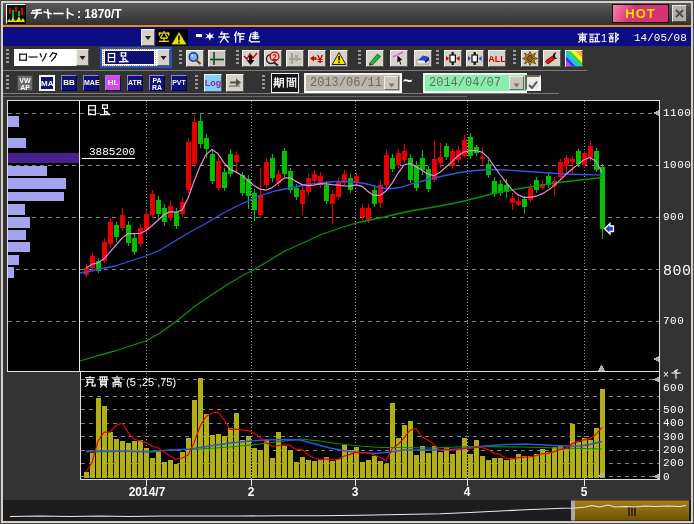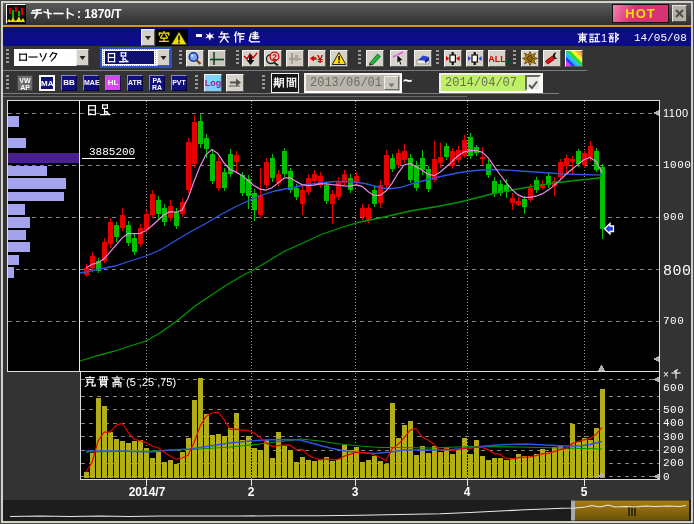--- a/index.html
+++ b/index.html
@@ -380,27 +380,27 @@
         <line x1="5.8" y1="1.2" x2="5.8" y2="3.6"></line>
         <line x1="5.8" y1="3.6" x2="8.8" y2="3.6"></line>
         <line x1="3.6" y1="4.8" x2="6.6" y2="4.8"></line>
         <line x1="3.6" y1="4.8" x2="3.6" y2="8.4"></line>
         <line x1="6.6" y1="4.8" x2="6.6" y2="8.4"></line>
         <line x1="3.6" y1="6.6" x2="6.6" y2="6.6"></line>
         <line x1="3.6" y1="8.4" x2="6.6" y2="8.4"></line>
       </g>
     </svg>
     <div class="abs" style="left:304px;top:73px;width:98px;height:20px;background:#b9b5ad;border:2px solid #f0efec;border-right-color:#fff;border-bottom-color:#fff">
-      <div style="position:absolute;left:4px;top:1px;font-size:12px;color:#6e6a62;font-family:'Liberation Mono',monospace">2013/06/01</div>
+      <div style="position:absolute;left:4px;top:1px;font-size:12px;color:#6e6a62;font-family:'Liberation Mono',monospace">2013/06/11</div>
       <div style="position:absolute;right:1px;top:1px;width:15px;height:14px;background:#cac6be;border-top:1px solid #eeece8;border-left:1px solid #eeece8;border-right:1px solid #6c6862;border-bottom:1px solid #6c6862"><svg width="13" height="12">
           <path d="M 3.5 4.5 L 9.5 4.5 L 6.5 8.5 Z" fill="#777"></path>
         </svg></div>
     </div>
     <div class="abs" style="left:403px;top:72px;width:14px;height:18px;color:#fff;font-size:16px;font-weight:bold">~</div>
-    <div class="abs" style="left:439px;top:73px;width:104px;height:20px;background:#bef264;border:2px solid #f0efec;border-right-color:#fff;border-bottom-color:#fff">
+    <div class="abs" style="left:423px;top:73px;width:104px;height:20px;background:#86efac;border:2px solid #f0efec;border-right-color:#fff;border-bottom-color:#fff">
       <div style="position:absolute;left:4px;top:1px;font-size:12px;color:#6e6a62;font-family:'Liberation Mono',monospace">2014/04/07</div>
       <div style="position:absolute;right:1px;top:1px;width:15px;height:14px;background:#cac6be;border-top:1px solid #eeece8;border-left:1px solid #eeece8;border-right:1px solid #6c6862;border-bottom:1px solid #6c6862"><svg width="13" height="12">
           <path d="M 3.5 4.5 L 9.5 4.5 L 6.5 8.5 Z" fill="#777"></path>
         </svg></div>
     </div>
     <div class="abs" style="left:525px;top:75px;width:16px;height:16px;background:#eceae6;border-top:2px solid #6c6862;border-left:2px solid #6c6862;border-right:2px solid #fbfaf8;border-bottom:2px solid #fbfaf8"><svg width="12" height="12">
         <path d="M 2 6 L 5 9 L 10 2.5" stroke="#555" stroke-width="2" fill="none"></path>
       </svg></div>
     <div class="abs" style="left:3px;top:93px;width:556px;height:1px;background:#7b7b7b"></div>
     <div class="abs" style="left:3px;top:96px;width:464px;height:1px;background:#686868"></div>
@@ -786,21 +786,21 @@
         <line x1="3.4" y1="4.4" x2="6.6" y2="4.4"></line>
         <line x1="1.8" y1="5.6" x2="8.2" y2="5.6"></line>
         <line x1="1.8" y1="5.6" x2="1.8" y2="9.0"></line>
         <line x1="8.2" y1="5.6" x2="8.2" y2="9.0"></line>
         <line x1="3.4" y1="7.0" x2="6.6" y2="7.0"></line>
         <line x1="3.4" y1="7.0" x2="3.4" y2="8.8"></line>
         <line x1="6.6" y1="7.0" x2="6.6" y2="8.8"></line>
       </g>
       <text x="42" y="11" font-family="Liberation Sans" font-size="11" fill="#fff">(5 ,25 ,75)</text>
     </svg>
-    <div class="abs" style="left:663px;top:107px;color:#fff;font-size:11px;font-family:Liberation Sans, sans-serif;letter-spacing:0.5px">1100</div>
+    <div class="abs" style="left:663px;top:107px;color:#fff;font-size:11px;font-family:Liberation Mono, monospace;letter-spacing:0.5px">1100</div>
     <div class="abs" style="left:663px;top:159px;color:#fff;font-size:11px;font-family:'Liberation Mono',monospace;letter-spacing:0.5px">1000</div>
     <div class="abs" style="left:663px;top:211px;color:#fff;font-size:11px;font-family:'Liberation Mono',monospace;letter-spacing:0.5px">900</div>
     <div class="abs" style="left:663px;top:263px;color:#fff;font-size:15px;font-family:'Liberation Mono',monospace;letter-spacing:0.5px">800</div>
     <div class="abs" style="left:663px;top:315px;color:#fff;font-size:11px;font-family:'Liberation Mono',monospace;letter-spacing:0.5px">700</div>
     <svg style="position:absolute;left:663px;top:369px" width="20" height="12" viewBox="0 0 20 12">
       <text x="0" y="9" font-family="Liberation Sans" font-size="10" fill="#fff">×</text>
       <g transform="translate(8,0) scale(1.000)" stroke="#fff" stroke-width="1.10" stroke-linecap="square" fill="none">
         <line x1="6.4" y1="0.8" x2="3.4" y2="2.4"></line>
         <line x1="1.0" y1="4.0" x2="9.0" y2="4.0"></line>
         <line x1="5.0" y1="1.6" x2="5.0" y2="9.2"></line>

